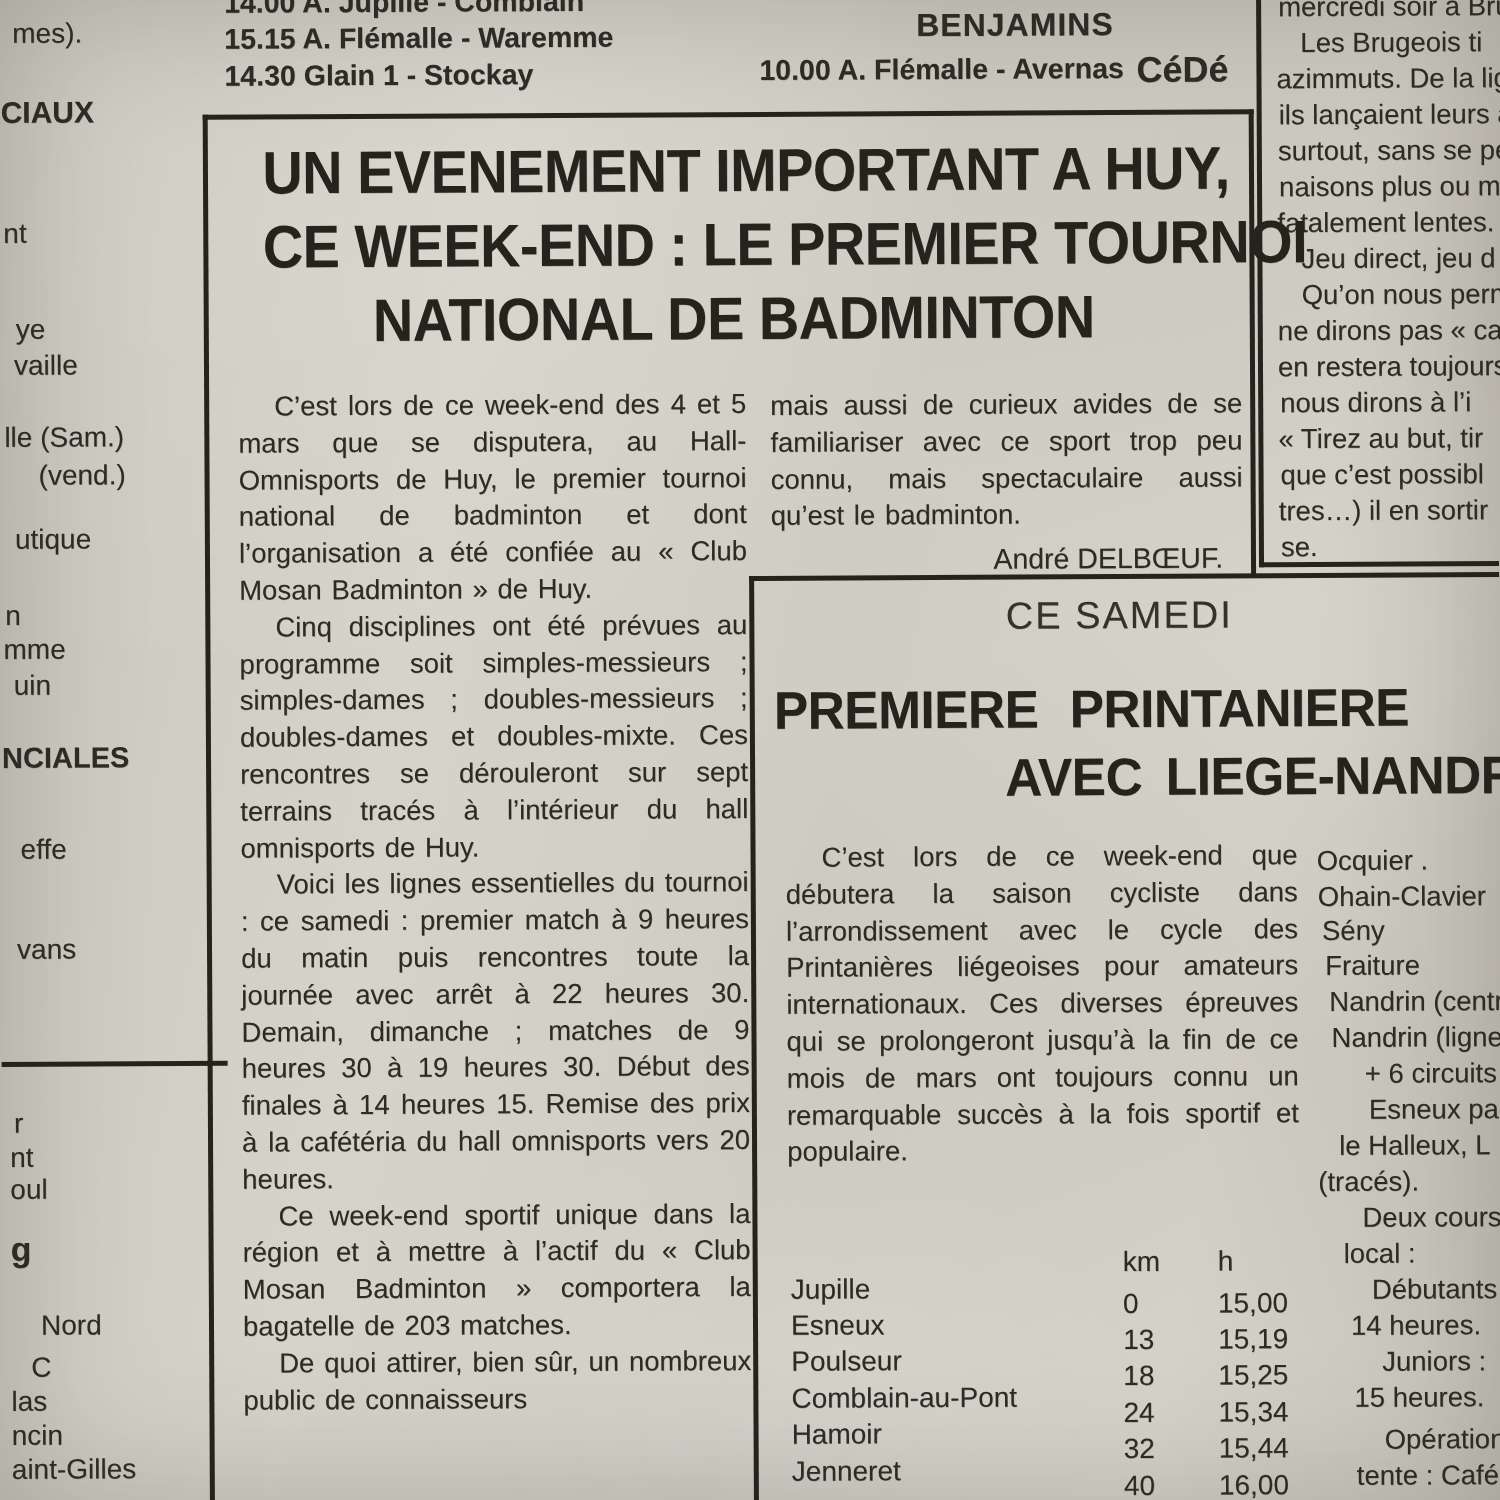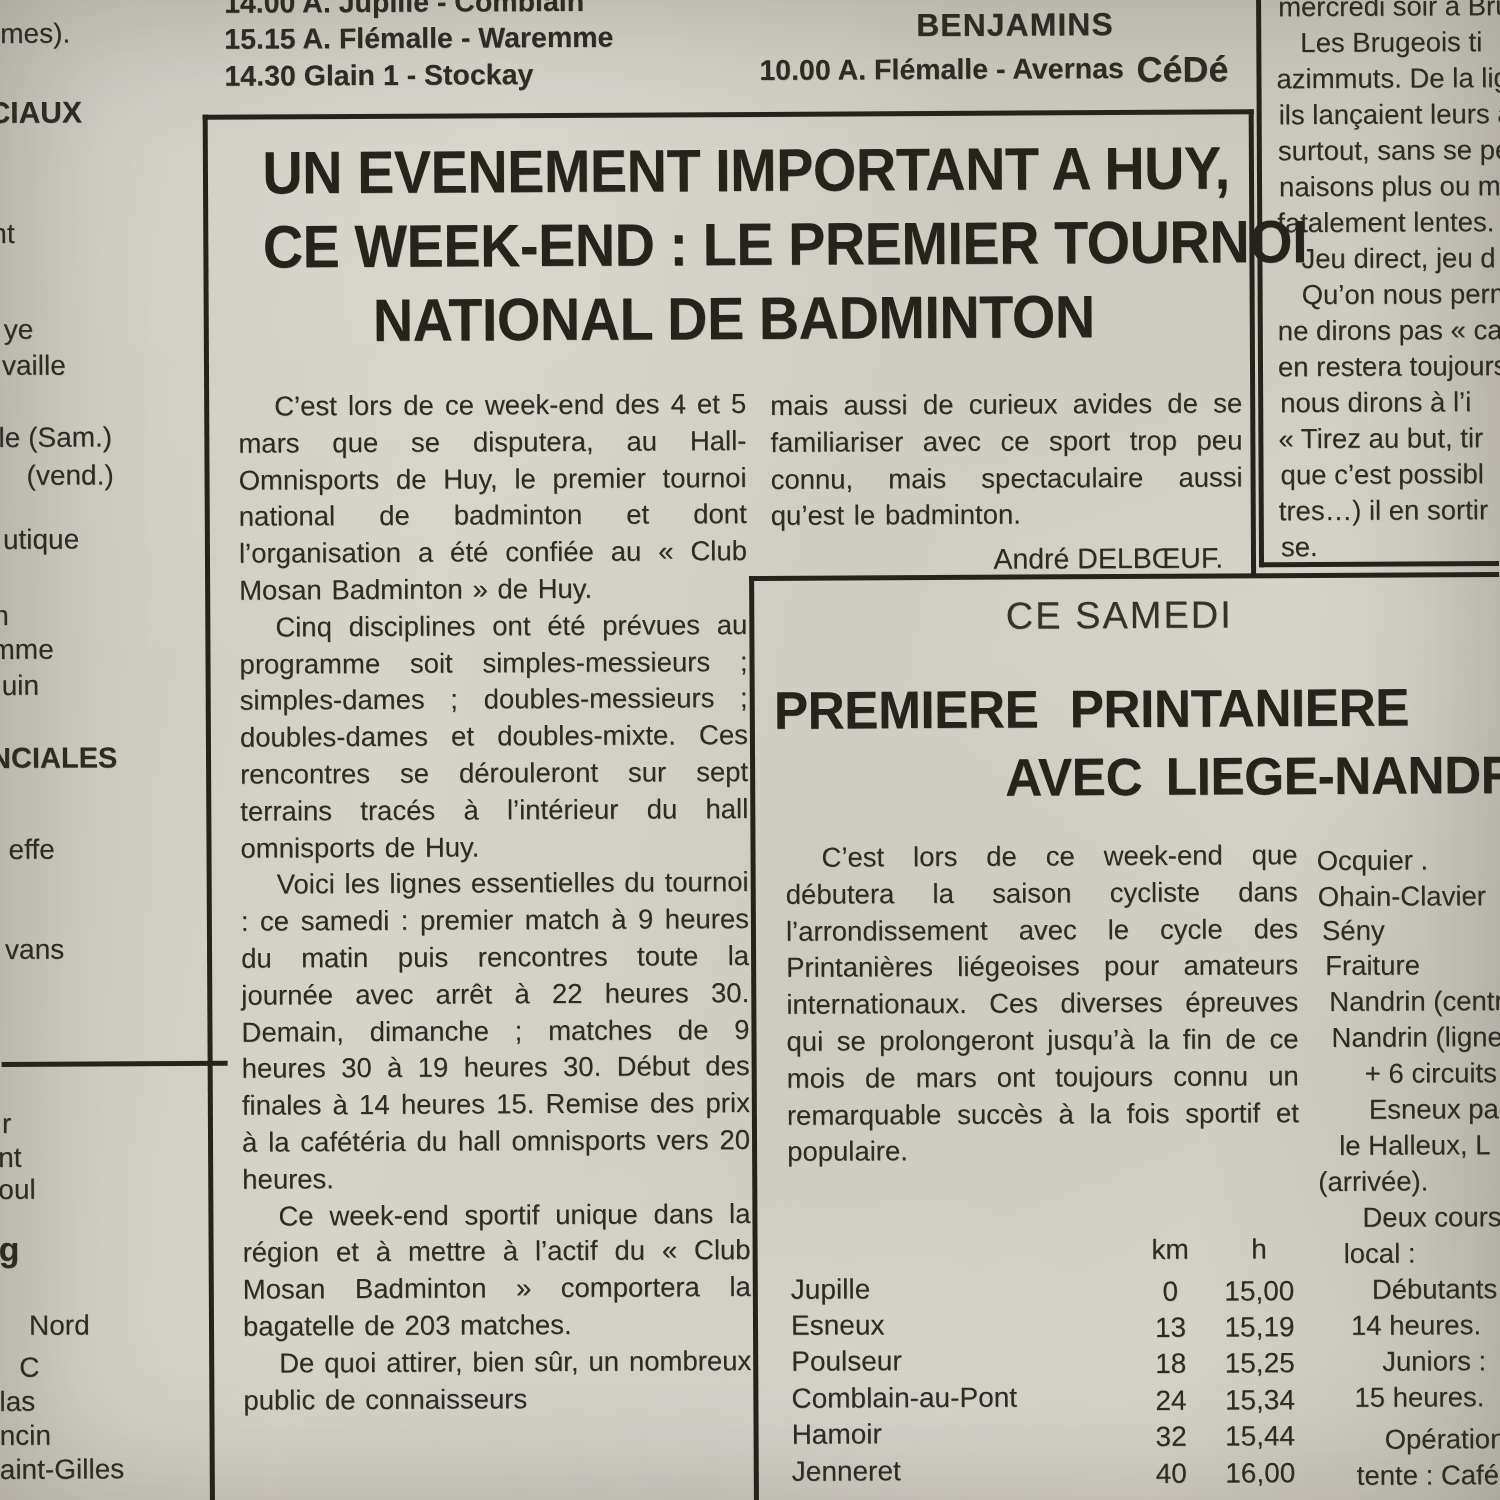--- a/index.html
+++ b/index.html
@@ -10,35 +10,35 @@
       radial-gradient(1200px 800px at 20% 15%, rgba(255,255,255,.10), transparent 60%),
       radial-gradient(900px 700px at 85% 70%, rgba(120,115,100,.10), transparent 65%),
       radial-gradient(700px 500px at 50% 95%, rgba(255,255,255,.12), transparent 60%),
       radial-gradient(1000px 900px at 95% 10%, rgba(110,105,92,.12), transparent 60%),
       linear-gradient(100deg,#c9c6bd,#d6d3ca 30%,#cfccc3 55%,#d8d5cc 80%,#c8c5bc);
     box-shadow:inset 0 0 140px rgba(70,66,56,.28);
   }
   .rot{position:absolute;inset:0;transform:rotate(-0.3deg);transform-origin:50% 50%;
        text-shadow:0.4px 0.5px 0.6px rgba(43,40,33,.35);}
   .ln{position:absolute;white-space:nowrap;font-size:27.5px;line-height:36px;}
-  .frag{position:absolute;white-space:nowrap;font-size:28px;}
+  .frag{position:absolute;white-space:nowrap;font-size:28px;padding-left:12px;}
   .b{font-weight:bold;}
   .rule{position:absolute;background:#26231d;}
   .hl{font-weight:bold;color:#26231d;letter-spacing:-0.5px;}
   .hl-badminton{position:absolute;left:230px;top:134px;width:1012px;text-align:center;}
   .hl-badminton .hlline{font-size:60px;line-height:74px;white-space:nowrap;
       display:block;transform:scaleX(.93);transform-origin:50% 50%;}
   .just{position:absolute;text-align:justify;font-size:27.5px;line-height:36.8px;word-spacing:2px;}
   .just p{margin:0;text-indent:36px;}
   .byline{position:absolute;font-size:28.5px;}
   .kicker{position:absolute;font-size:38px;letter-spacing:2px;color:#35322b;}
   .hl2{position:absolute;font-size:53px;white-space:nowrap;transform:scaleX(.97);
        transform-origin:left center;}
   .tbl-cell{position:absolute;font-size:28px;white-space:nowrap;}
-  .num{text-align:center;}
+  .num{text-align:left;margin-top:12px;}
 </style>
 </head>
 <body>
 
 <div class="page">
 <div class="rot">
 
   <div>
     <div class="frag" style="top:14px;left:4px">mes).</div>
     <div class="frag b" style="top:92px;left:-8px;font-size:30px">CIAUX</div>
@@ -176,21 +176,21 @@
     <div>
       <div class="ln" style="top:846px;left:1316px">Ocquier .</div>
       <div class="ln" style="top:882px;left:1317px">Ohain-Clavier</div>
       <div class="ln" style="top:916px;left:1321px">Sény</div>
       <div class="ln" style="top:951px;left:1324px">Fraiture</div>
       <div class="ln" style="top:987px;left:1328px">Nandrin (centre</div>
       <div class="ln" style="top:1023px;left:1330px">Nandrin (ligne</div>
       <div class="ln" style="top:1059px;left:1363px">+ 6 circuits</div>
       <div class="ln" style="top:1095px;left:1367px">Esneux par</div>
       <div class="ln" style="top:1131px;left:1337px">le Halleux, L</div>
-      <div class="ln" style="top:1167px;left:1316px">(arrivée).</div>
+      <div class="ln" style="top:1167px;left:1316px">(tracés).</div>
       <div class="ln" style="top:1203px;left:1360px">Deux cours</div>
       <div class="ln" style="top:1239px;left:1341px">local :</div>
       <div class="ln" style="top:1275px;left:1369px">Débutants :</div>
       <div class="ln" style="top:1311px;left:1348px">14 heures.</div>
       <div class="ln" style="top:1347px;left:1379px">Juniors :</div>
       <div class="ln" style="top:1383px;left:1351px">15 heures.</div>
       <div class="ln" style="top:1425px;left:1381px">Opérations</div>
       <div class="ln" style="top:1461px;left:1353px">tente : Café</div>
     </div>
   </div>

